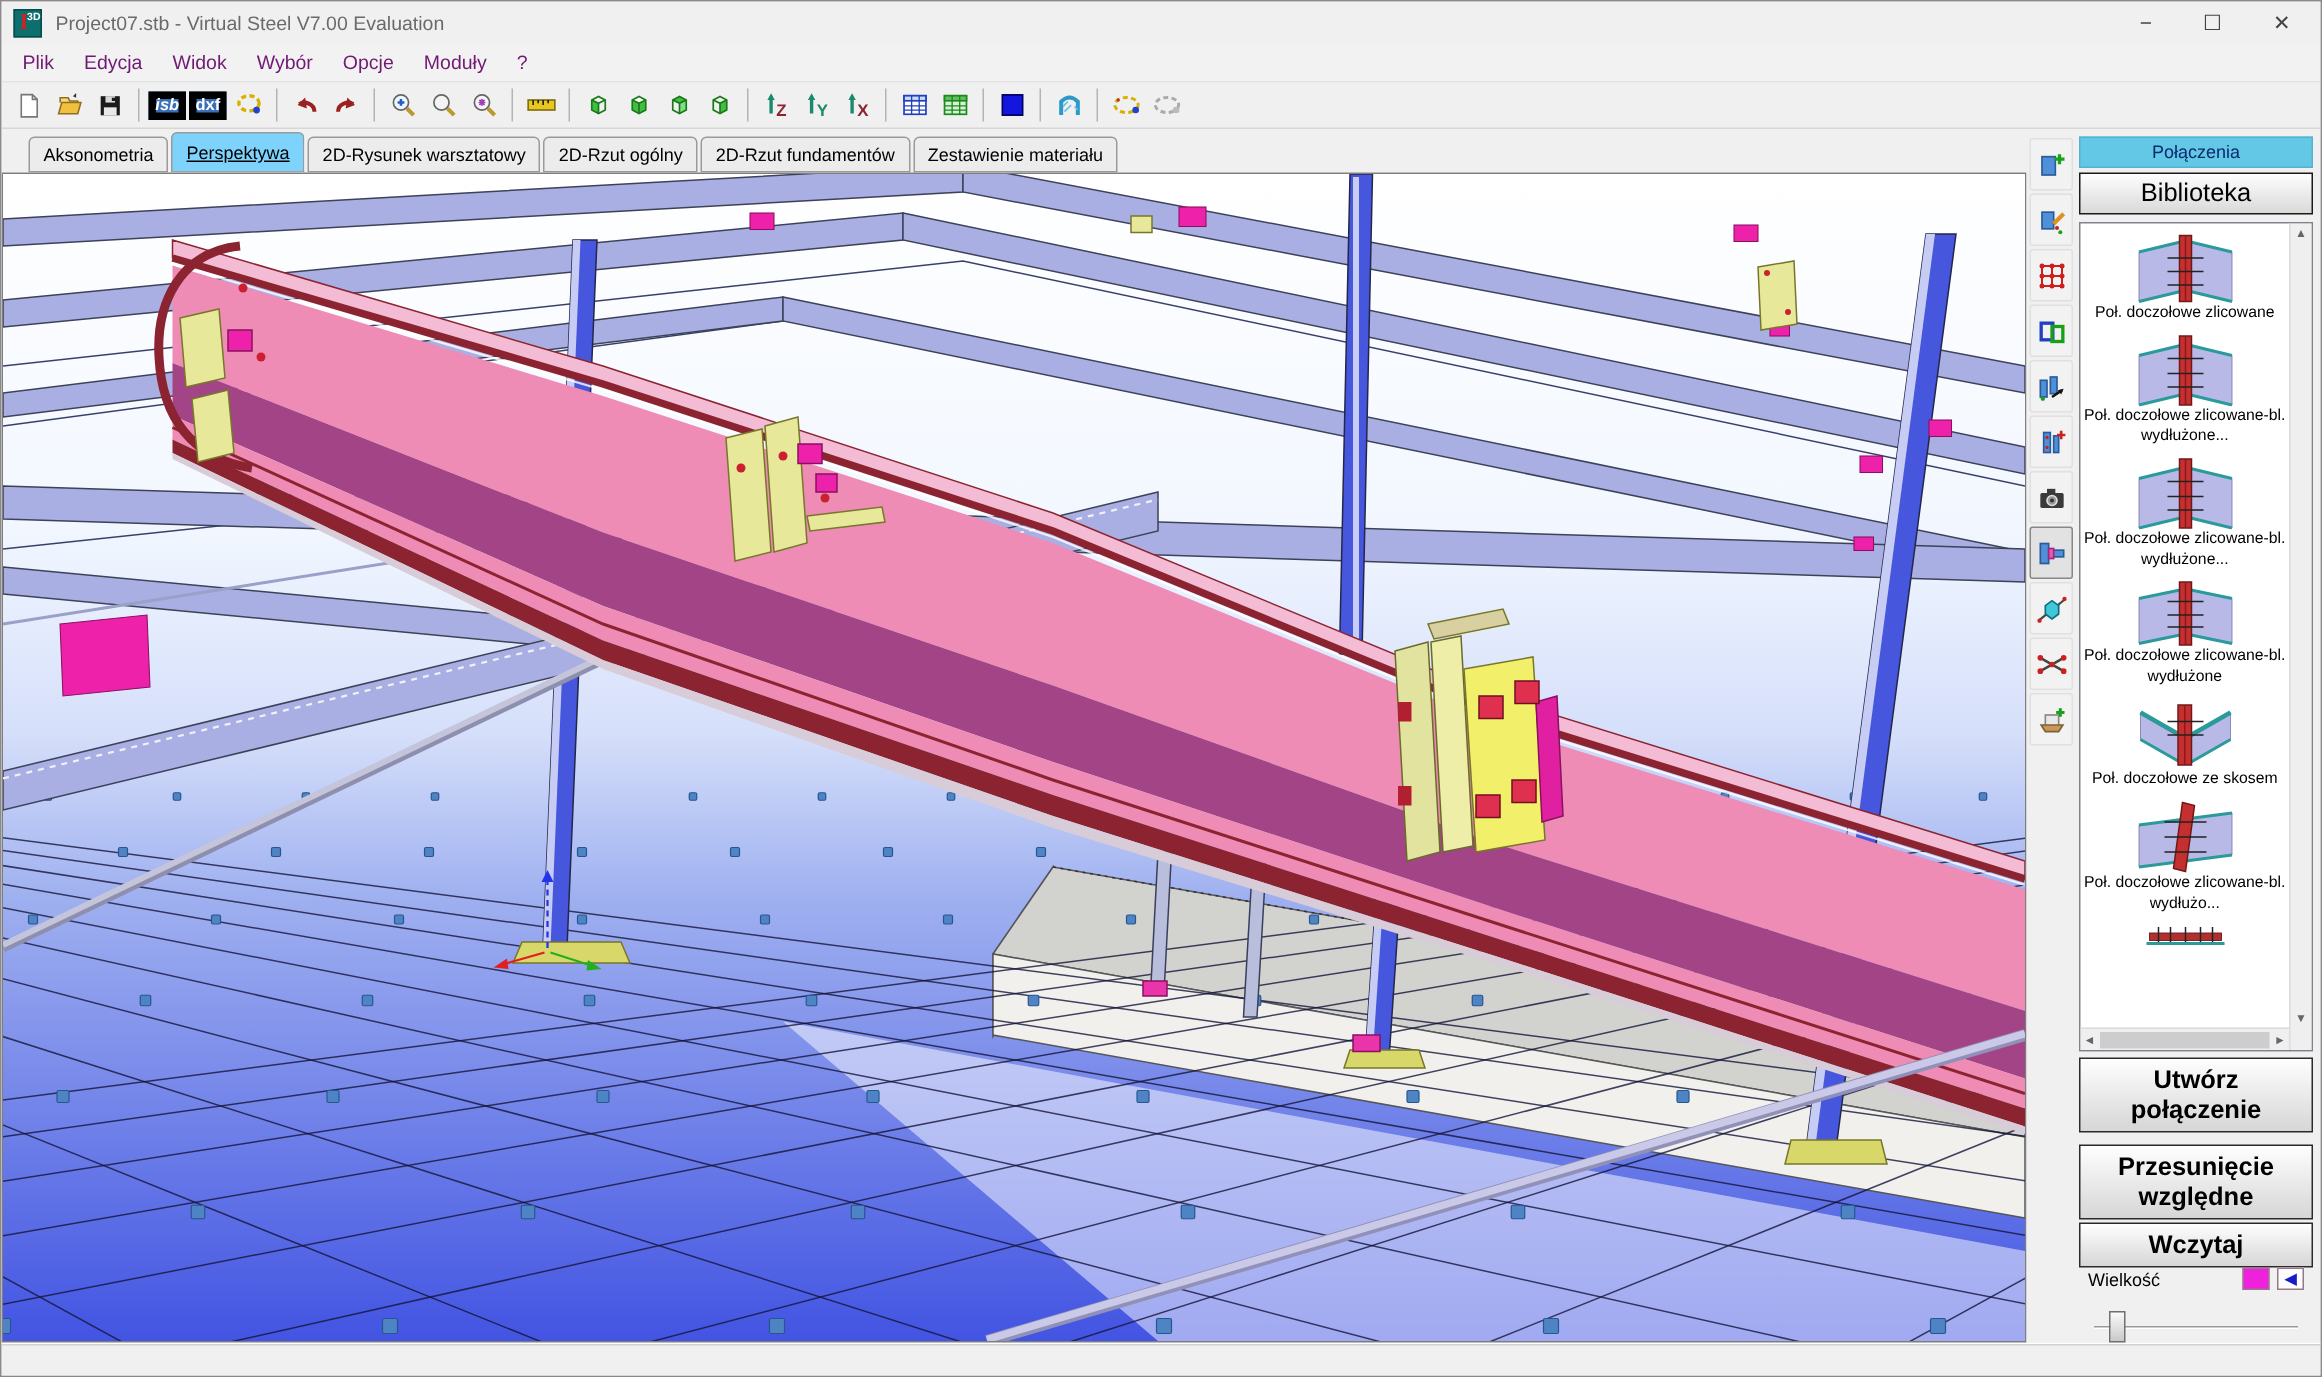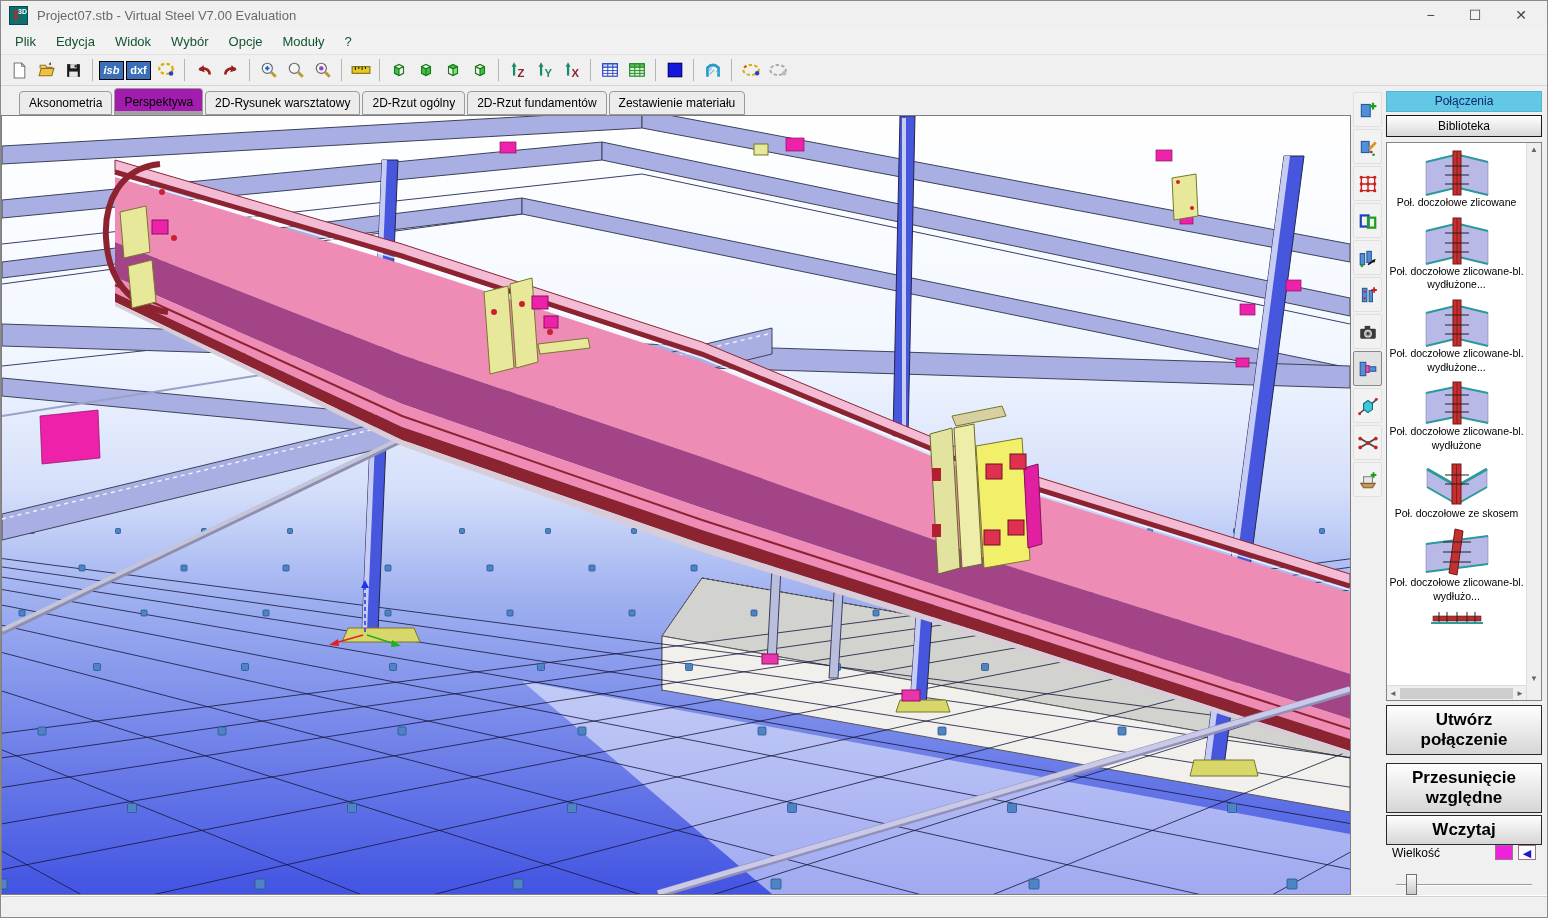--- a/index.html
+++ b/index.html
@@ -8,43 +8,43 @@
   
   .titlebar{height:28px;display:flex;align-items:center;padding:0 8px;background:#f0f0f0;}
   .app-icon{width:19px;height:19px;background:#0d6e6e;position:relative;flex:none;border:1px solid #064a4a;}
   .app-icon .i{position:absolute;left:3px;top:0px;color:#d42020;font-weight:bold;font-size:15px;font-family:"Liberation Serif",serif;}
   .app-icon .b3d{position:absolute;right:0px;top:1px;color:#fff;font-size:7px;font-weight:bold;}
   .title-text{margin-left:9px;color:#6a6a6a;font-size:13px;}
   .win-controls{margin-left:auto;display:flex;align-items:center;gap:34px;color:#444;font-size:14px;padding-right:12px;}
   .win-controls span{cursor:default;}
   
   .menubar{height:26px;display:flex;align-items:center;padding:0 4px;background:#f2f2f2;border-bottom:1px solid #e2e2e2;}
-  .menu-item{padding:3px 10px;font-size:13px;color:#14532d;}
+  .menu-item{padding:3px 10px;font-size:13px;color:#701a75;}
   
   .toolbar{height:31px;display:flex;align-items:center;padding:0 5px;background:#f0f0f0;border-bottom:1px solid #d6d6d6;}
   .tbtn{width:27px;height:26px;display:flex;align-items:center;justify-content:center;border:1px solid transparent;}
   .tbtn svg{display:block;}
   .tsep{width:1px;height:22px;background:#b4b4b4;margin:0 5px;flex:none;}
-  .isb-chip{width:25px;height:19px;background:#3a70b8;border:1px solid #000000;color:#fff;font-size:11px;font-style:italic;font-weight:bold;display:flex;align-items:center;justify-content:center;text-align:center;}
+  .isb-chip{width:25px;height:19px;background:#3a70b8;border:5px solid #000000;color:#fff;font-size:11px;font-style:italic;font-weight:bold;display:flex;align-items:center;justify-content:center;text-align:center;}
   
   .leftcol{width:1350px;display:flex;flex-direction:column;}
   .tabbar{height:29px;display:flex;align-items:flex-end;padding-left:18px;background:#f0f0f0;}
   .tab{font-size:12px;padding:4px 9px 5px 9px;background:#ececec;border:1px solid #9a9a9a;border-bottom:1px solid #9a9a9a;border-radius:4px 4px 0 0;margin-right:2px;color:#000;height:24px;white-space:nowrap;}
-  .tab.active{background:#a21caf;height:27px;padding-top:6px;border-bottom:4px solid #a3a3a3;}
+  .tab.active{background:#7dd3fc;height:27px;padding-top:6px;border-bottom:1px solid #a3a3a3;text-decoration:underline;}
   
   .main{display:flex;height:809px;}
   .viewport{width:1350px;height:780px;border:1px solid #7e7e7e;background:#fff;}
   .viewport svg{display:block;width:100%;height:100%;}
   .side-tools{width:33px;display:flex;flex-direction:column;align-items:center;padding-top:6px;gap:2px;background:#f0f0f0;}
   .sbtn{width:29px;height:35px;background:#f2f2f2;border:1px solid #e0e0e0;border-radius:2px;display:flex;align-items:center;justify-content:center;}
   .sbtn.active{background:#e2e2e2;border:1px solid #888;}
   
   .panel{flex:1;padding:5px 5px 0 2px;display:flex;flex-direction:column;background:#f0f0f0;}
   .panel-header{background:#62c8e6;color:#0c2a6e;text-align:center;font-size:12px;padding:2px 0 3px 0;border:1px solid #57b2cc;}
-  .lib-btn{margin-top:3px;background:linear-gradient(#fefefe,#d9d9d9);border:1px solid #1a1a1a;text-align:center;font-size:12px;padding:3px 0;color:#000;}
+  .lib-btn{margin-top:3px;background:linear-gradient(#fefefe,#d9d9d9);border:1px solid #1a1a1a;text-align:center;font-size:17px;padding:3px 0;color:#000;}
   .listbox{margin-top:5px;background:#fff;border:1px solid #7f848c;height:590px;position:relative;display:flex;overflow:hidden;}
   .list-content{flex:1;overflow:hidden;text-align:center;padding-top:5px;}
   .list-item{margin-bottom:7px;}
   .thumb{display:block;margin:0 auto;}
   .item-label{font-size:10.5px;line-height:1.3;color:#000;padding:0 1px;}
   .vscroll{width:15px;background:#efefef;border-left:1px solid #dcdcdc;display:flex;flex-direction:column;justify-content:space-between;align-items:center;color:#666;font-size:8px;padding:2px 0 17px 0;}
   .hscroll{position:absolute;bottom:0;left:0;right:15px;height:15px;background:#efefef;border-top:1px solid #dcdcdc;display:flex;align-items:center;color:#666;font-size:8px;padding:0 2px;}
   .hthumb{flex:1;height:11px;background:#cdcdcd;margin:0 3px;}
   .panel-btn{background:linear-gradient(#fefefe,#d6d6d6);border:1px solid #2a2a2a;text-align:center;font-size:17px;padding:4px 16px;color:#000;font-weight:bold;}
   .mt4{margin-top:4px;} .mt8{margin-top:8px;} .mt2{margin-top:2px;}

